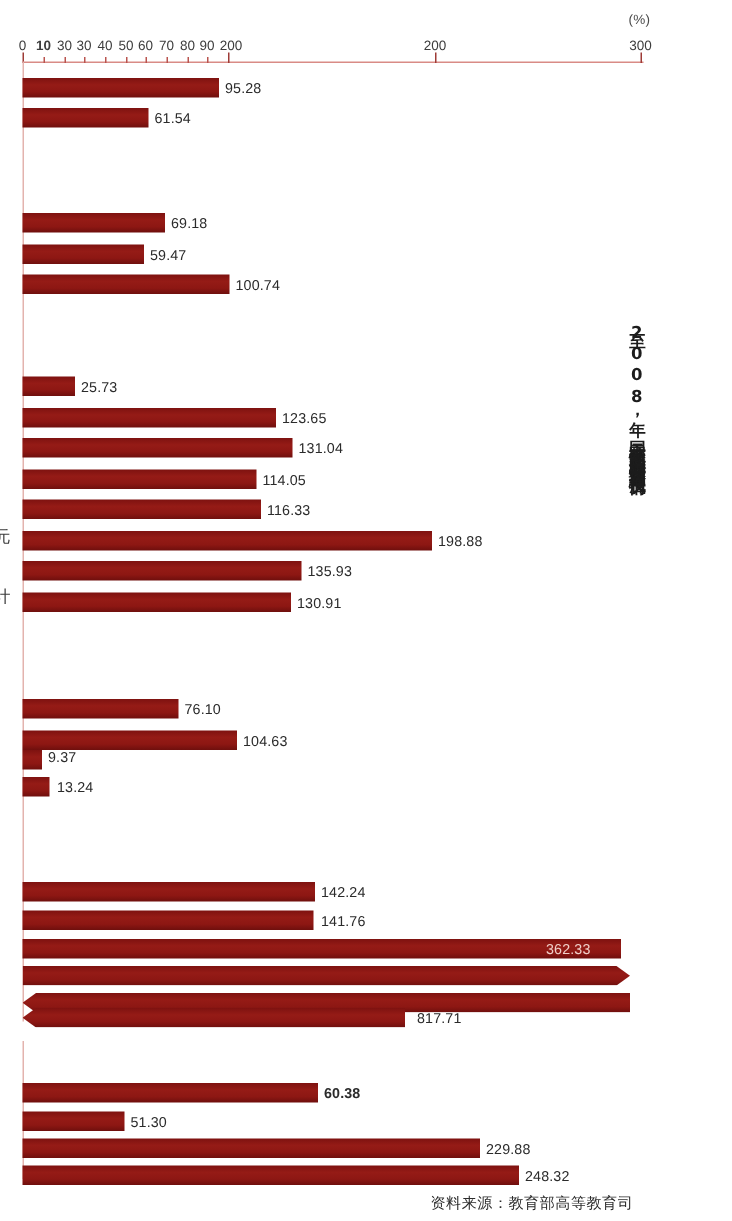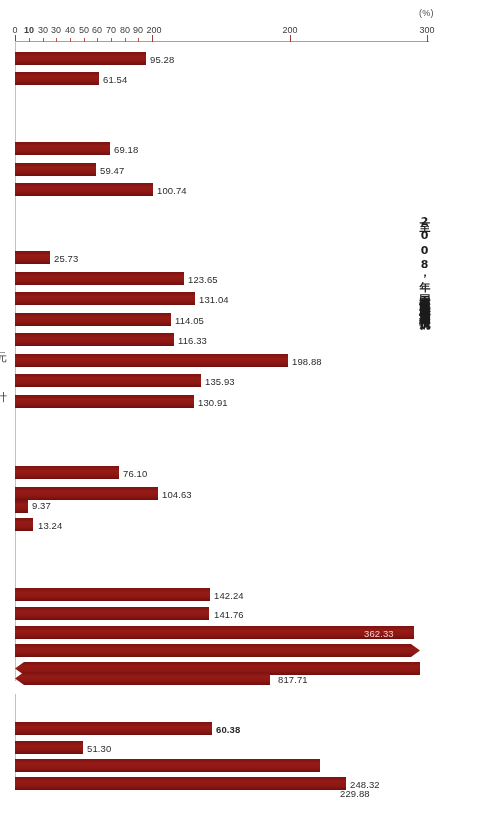--- a/index.html
+++ b/index.html
@@ -205,24 +205,25 @@
   <div class="bar-seg seg-notch-left" style="left:15px;top:672px;width:255px;height:13px;"></div>
   <div class="bar-value" style="left:278px;top:674px;text-align:center;">817.71</div>
 
   <div class="bar" style="left:15px;top:722px;width:197px;height:13px;"></div>
   <div class="bar-value" style="left:216px;top:724px;font-weight:bold;">60.38</div>
 
   <div class="bar" style="left:15px;top:741px;width:68px;height:13px;"></div>
   <div class="bar-value" style="left:87px;top:743px;">51.30</div>
 
   <div class="bar" style="left:15px;top:759px;width:305px;height:13px;"></div>
-  <div class="bar-value" style="left:324px;top:788px;margin-left:16px;">229.88</div>
+  <div class="bar-value" style="left:324px;top:761px;">229.88</div>
 
   <div class="bar" style="left:15px;top:777px;width:331px;height:13px;"></div>
   <div class="bar-value" style="left:350px;top:779px;text-align:right;">248.32</div>
 
   <div class="vtitle" style="left:418px;top:214px;">至2008年，国家示范性高等职业院校建设计划各项目增长情况</div>
 
   <div class="left-glyph" style="left:-4px;top:350px;width:12px;">元</div>
   <div class="left-glyph" style="left:-4px;top:390px;width:12px;">计</div>
 
+  <div class="source" style="left:287px;top:795px;">资料来源：教育部高等教育司</div>
 
 </div>
 
 </body></html>

